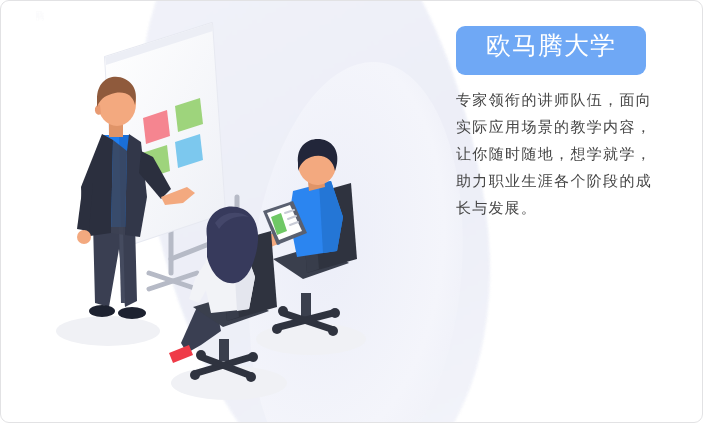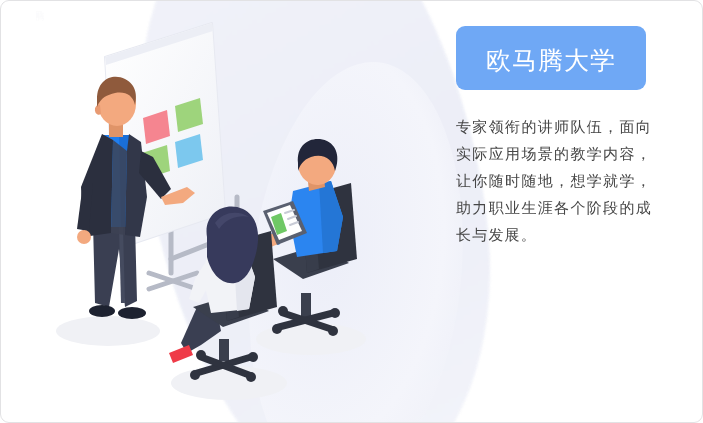--- a/index.html
+++ b/index.html
@@ -43,36 +43,36 @@
   
   #illustration{position:absolute;left:0;top:0;width:420px;height:423px;}
 
   
   #right-col{position:absolute;left:455px;top:25px;width:200px;}
 
   #brand-badge{
     display:inline-block;
     background:#6fa8f5;
     border-radius:9px;
-    padding:20px 17px 14px 17px;
+    padding:5px 17px 14px 17px;
     box-sizing:border-box;
     width:190px;
     text-align:center;
   }
   #brand-badge-label{
     color:#ffffff;
     font-size:25px;
     line-height:30px;
     letter-spacing:1px;
     font-family:"DejaVu Sans","Liberation Sans",sans-serif;
     white-space:nowrap;
   }
 
   #description{
-    margin-top:24px;
+    margin-top:12px;
     width:196px;
     color:#464646;
     font-size:15px;
     line-height:27px;
     letter-spacing:1.2px;
     text-align:justify;
     text-align-last:left;
     font-family:"DejaVu Sans","Liberation Sans",sans-serif;
   }
 </style>

